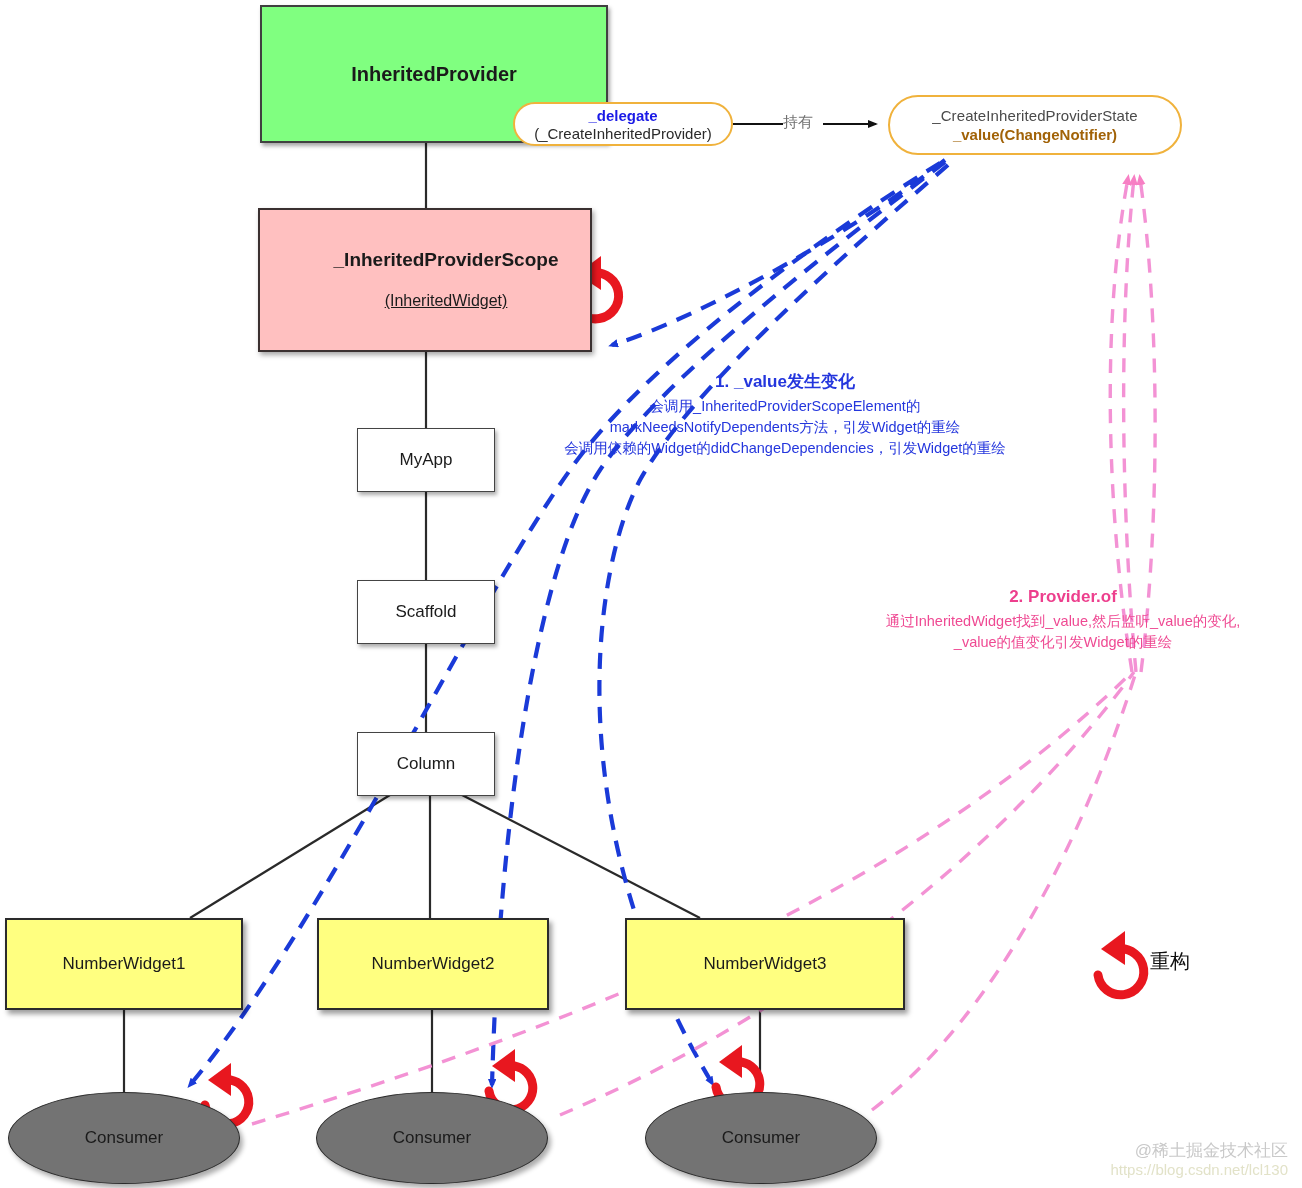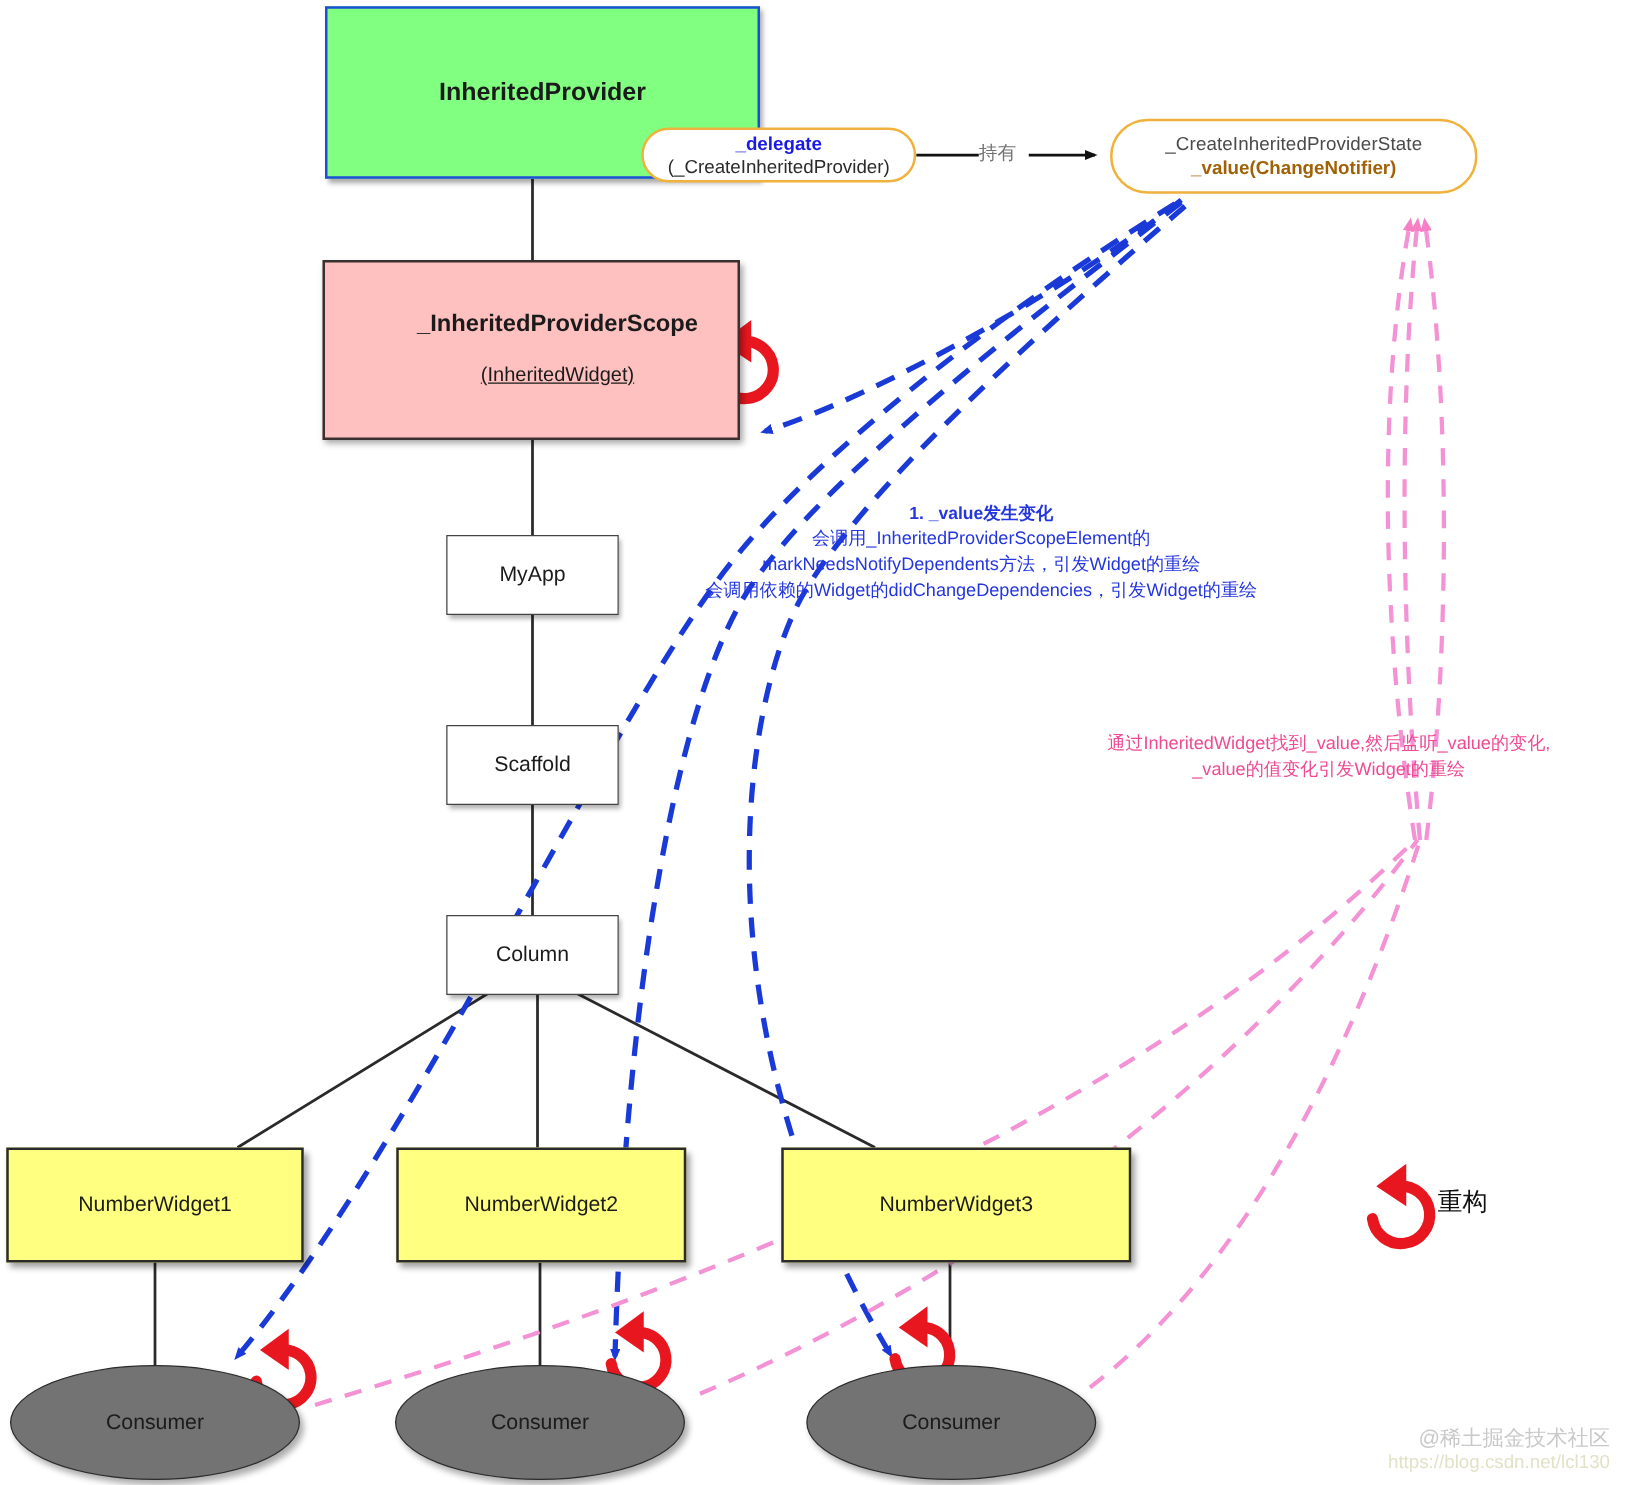--- a/index.html
+++ b/index.html
@@ -34,21 +34,21 @@
     justify-content: center;
     text-align: center;
     color: #1b1b1b;
   }
   .node .title { line-height: 1.15; }
   .node .sub { line-height: 1.2; }
 
   
   .box-green {
     background: #80ff80;
-    border: 2px solid #1d4ed8;
+    border: 2px solid #404040;
     box-shadow: 2px 3px 4px rgba(0,0,0,0.35);
   }
   .box-pink {
     background: #ffc0c0;
     border: 2px solid #3a3030;
     box-shadow: 2px 3px 5px rgba(0,0,0,0.35);
     padding-left: 42px;
   }
   .box-plain {
     background: #ffffff;
@@ -89,25 +89,24 @@
     color: #737373;
   }
 
   
   .annot {
     position: absolute;
     text-align: center;
     line-height: 1.45;
   }
   .annot .head {
-    font-size: 14px;
+    font-size: 17px;
     font-weight: bold;
     display: block;
     margin-bottom: 1px;
-    margin-top: 30px;
   }
   .annot .ln {
     font-size: 14.5px;
     display: block;
   }
   .annot-blue { color: #2436dd; }
   .annot-pink { color: #ef4a93; }
   .annot-pink .head { color: #ed3f8d; }
 
   
@@ -266,20 +265,21 @@
   </div>
 
   <div class="annot annot-blue" style="left:505px; top:370px; width:560px;">
     <span class="head">1. _value发生变化</span>
     <span class="ln">会调用_InheritedProviderScopeElement的</span>
     <span class="ln">markNeedsNotifyDependents方法，引发Widget的重绘</span>
     <span class="ln">会调用依赖的Widget的didChangeDependencies，引发Widget的重绘</span>
   </div>
 
   <div class="annot annot-pink" style="left:828px; top:585px; width:470px;">
+    <span class="head">2. Provider.of</span>
     <span class="ln">通过InheritedWidget找到_value,然后监听_value的变化,</span>
     <span class="ln">_value的值变化引发Widget的重绘</span>
   </div>
 
   <div class="legend" style="left:1150px; top:948px;">
     <span class="legend-text">重构</span>
   </div>
 
   <div class="wm" style="right:14px; bottom:8px; width:300px;">
     <span class="wm1">@稀土掘金技术社区</span>

